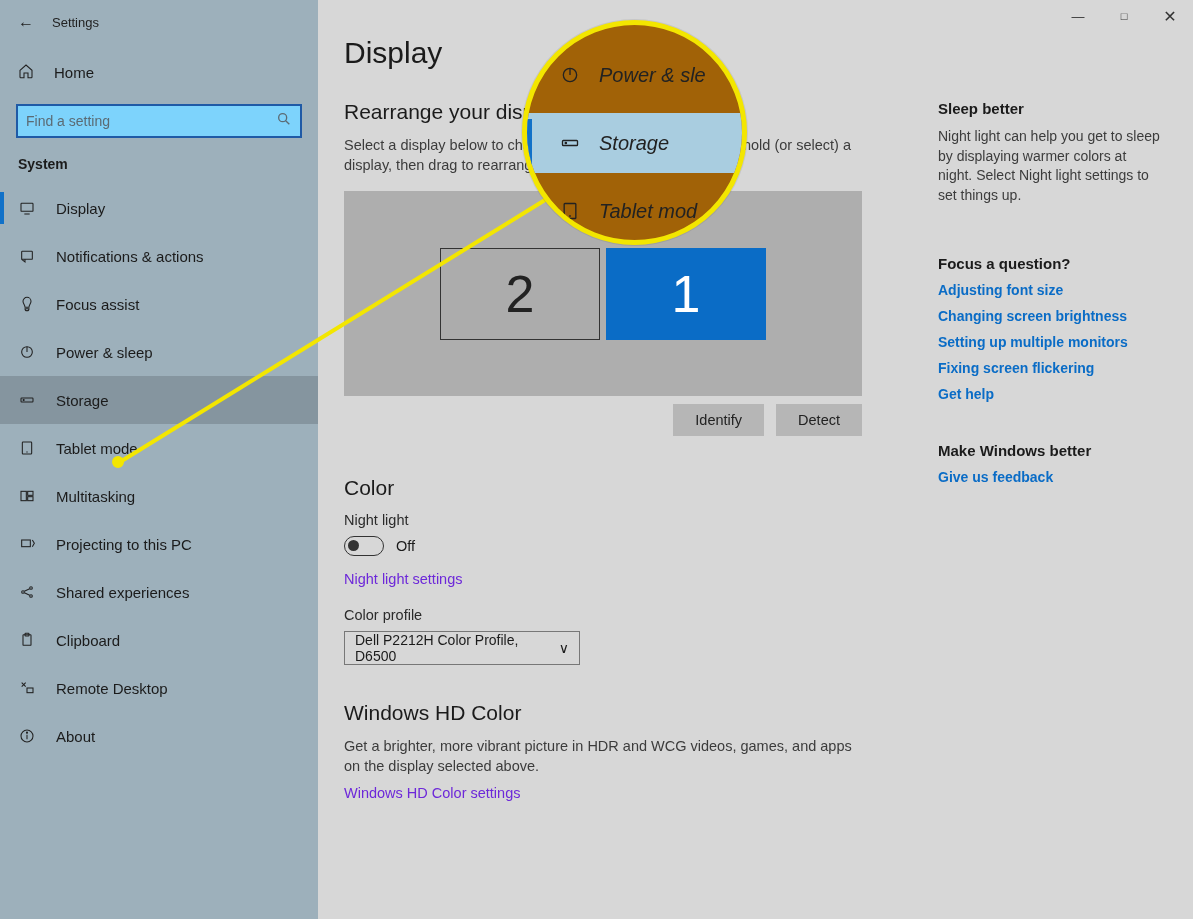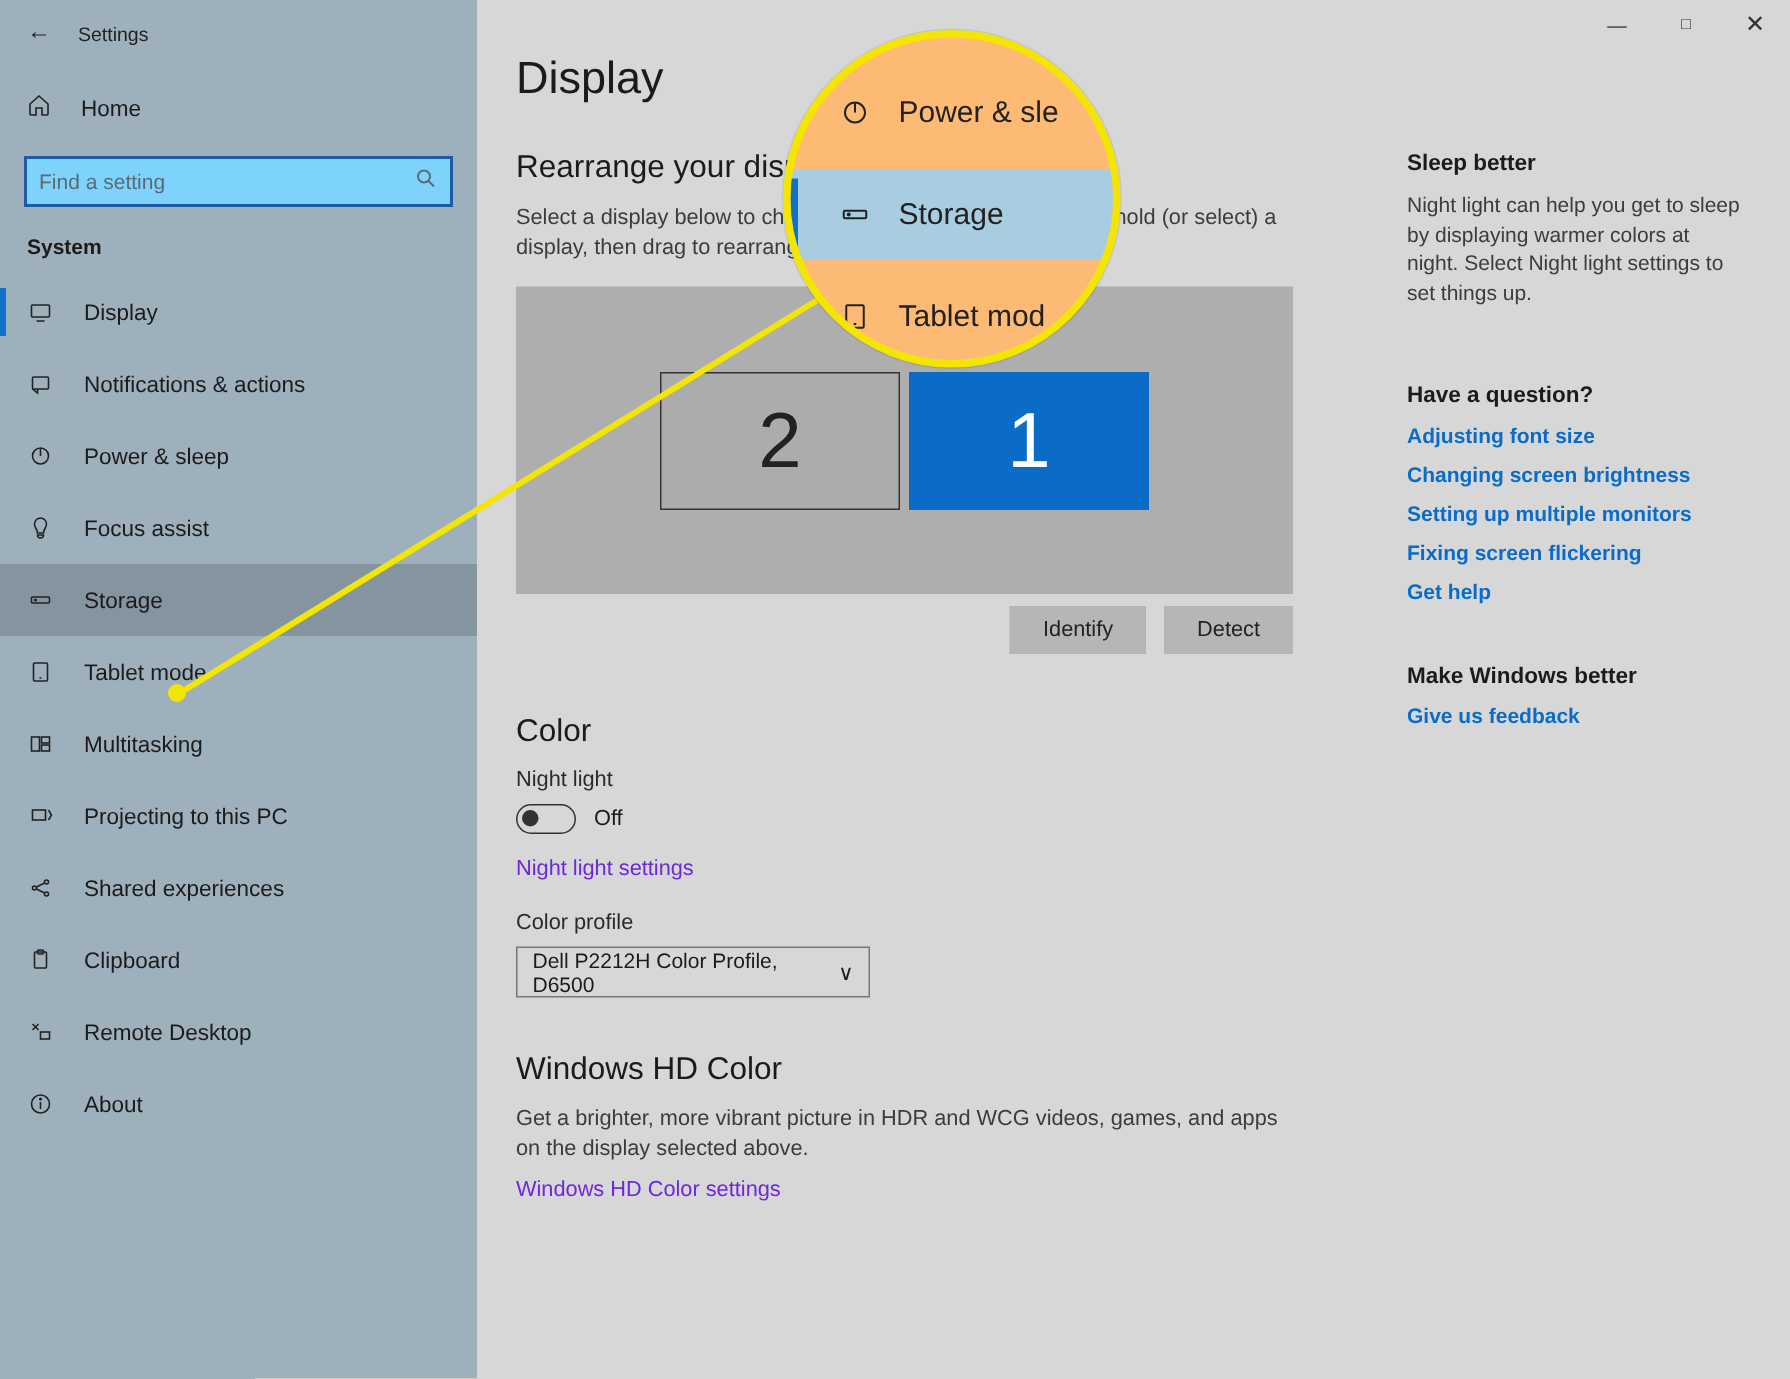--- a/index.html
+++ b/index.html
@@ -38,21 +38,21 @@
   
   .right { position: absolute; top: 100px; right: 30px; width: 225px; font-size: 14px; }
   .right h3 { font-weight: 700; font-size: 15px; margin-bottom: 10px; }
   .right p { color: #3c3c3c; line-height: 1.4; margin-bottom: 50px; }
   .right .qlist a { display: block; color: #0a6cc6; margin-bottom: 10px; cursor: pointer; font-weight: bold; }
   
   .winctl { position: absolute; top: 0; right: 0; display: flex; }
   .winctl div { width: 46px; height: 32px; display: flex; align-items: center; justify-content: center; font-size: 13px; color: #333; cursor: pointer; }
   
   .callout { position: absolute; pointer-events: none; z-index: 50; }
-  .lens { position: absolute; left: 522px; top: 20px; width: 225px; height: 225px; border: 5px solid #f3e600; border-radius: 50%; background: #fdba74; overflow: hidden; box-shadow: 0 0 0 1px rgba(0,0,0,0.08); }
+  .lens { position: absolute; left: 522px; top: 20px; width: 225px; height: 225px; border: 5px solid #f3e600; border-radius: 50%; background: #a16207; overflow: hidden; box-shadow: 0 0 0 1px rgba(0,0,0,0.08); font-style: italic; }
   .lens-inner { position: absolute; inset: 0; }
   .lens-row { position: absolute; left: 0; right: 0; display: flex; align-items: center; gap: 18px; padding-left: 32px; font-size: 20px; color: #222; }
   .lens-row .lico { width: 22px; display:flex; justify-content:center; }
   .lens-sel { background: #a9cde0; }
   .lens-sel::before { content:""; position:absolute; left:0; top:6px; bottom:6px; width:5px; background:#1171c8; }
   svg.arrow { position: absolute; left: 0; top: 0; width: 1193px; height: 919px; }
   .dot { position: absolute; left: 112px; top: 456px; width: 12px; height: 12px; border: 3px solid #f3e600; background: #f3e600; border-radius: 50%; }
   
   .isvg { width: 16px; height: 16px; }
 </style>
@@ -99,34 +99,34 @@
           <svg class="isvg" viewBox="0 0 24 24" fill="none" stroke="#222" stroke-width="1.6">
             <rect x="4" y="5" width="16" height="12" rx="1"></rect>
             <path d="M4 17l5 4v-4"></path>
           </svg>
         </span>
       <span>Notifications &amp; actions</span>
     </div>
     <div class="sb-item">
       <span class="ico">
           <svg class="isvg" viewBox="0 0 24 24" fill="none" stroke="#222" stroke-width="1.6">
+            <path d="M12 2a6 6 0 0 1 6 6c0 4-3 5-3 9H9c0-4-3-5-3-9a6 6 0 0 1 6-6z"></path>
+            <path d="M12 22a3 3 0 0 0 3-3H9a3 3 0 0 0 3 3z"></path>
+          </svg>
+        </span>
+      <span>Focus assist</span>
+    </div>
+    <div class="sb-item">
+      <span class="ico">
+          <svg class="isvg" viewBox="0 0 24 24" fill="none" stroke="#222" stroke-width="1.6">
             <circle cx="12" cy="12" r="8"></circle>
             <line x1="12" y1="4" x2="12" y2="12"></line>
           </svg>
         </span>
       <span>Power &amp; sleep</span>
-    </div>
-    <div class="sb-item">
-      <span class="ico">
-          <svg class="isvg" viewBox="0 0 24 24" fill="none" stroke="#222" stroke-width="1.6">
-            <path d="M12 2a6 6 0 0 1 6 6c0 4-3 5-3 9H9c0-4-3-5-3-9a6 6 0 0 1 6-6z"></path>
-            <path d="M12 22a3 3 0 0 0 3-3H9a3 3 0 0 0 3 3z"></path>
-          </svg>
-        </span>
-      <span>Focus assist</span>
     </div>
     <div class="sb-item highlight">
       <span class="ico">
           <svg class="isvg" viewBox="0 0 24 24" fill="none" stroke="#222" stroke-width="1.6">
             <rect x="3" y="9" width="18" height="6" rx="1"></rect>
             <circle cx="7" cy="12" r="0.8" fill="#222"></circle>
           </svg>
         </span>
       <span>Storage</span>
     </div>
@@ -232,21 +232,21 @@
 
     <h2 class="section">Windows HD Color</h2>
     <p class="desc" style="margin-bottom:8px;">Get a brighter, more vibrant picture in HDR and WCG videos, games, and apps on the display selected above.</p>
     <a class="link">Windows HD Color settings</a>
 
     
     <div class="right">
       <h3>Sleep better</h3>
       <p>Night light can help you get to sleep by displaying warmer colors at night. Select Night light settings to set things up.</p>
 
-      <h3>Have a question?</h3>
+      <h3>Focus a question?</h3>
       <div class="qlist" style="margin-top:10px; margin-bottom:40px;">
         <a>Adjusting font size</a>
         <a>Changing screen brightness</a>
         <a>Setting up multiple monitors</a>
         <a>Fixing screen flickering</a>
         <a>Get help</a>
       </div>
 
       <h3>Make Windows better</h3>
       <div class="qlist" style="margin-top:10px;">

